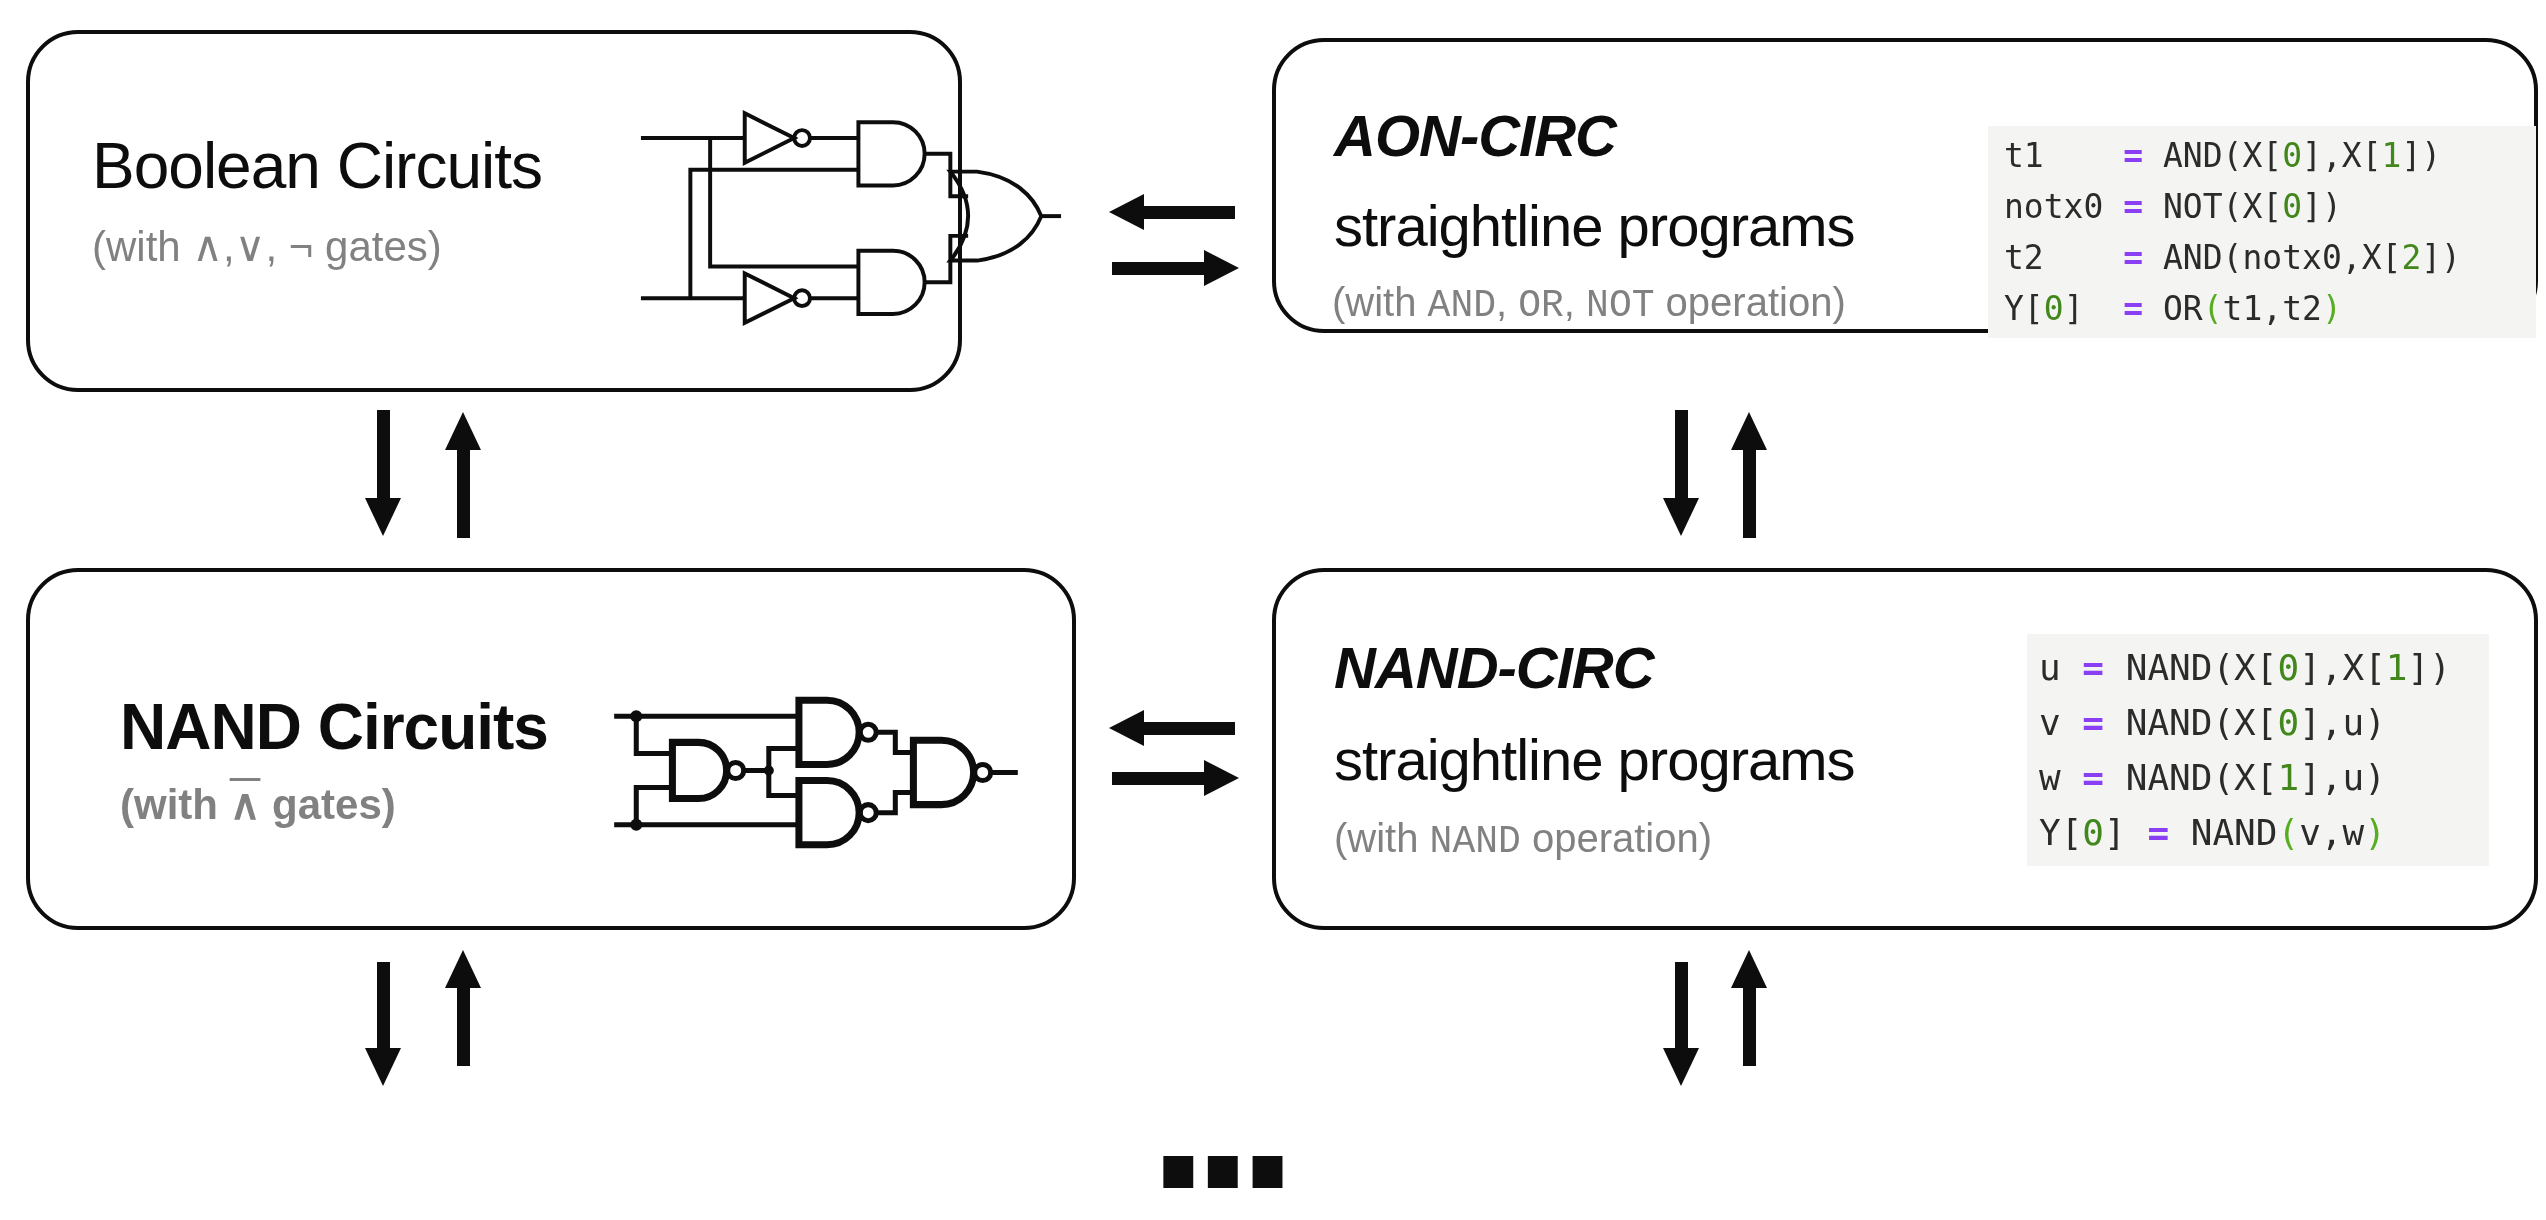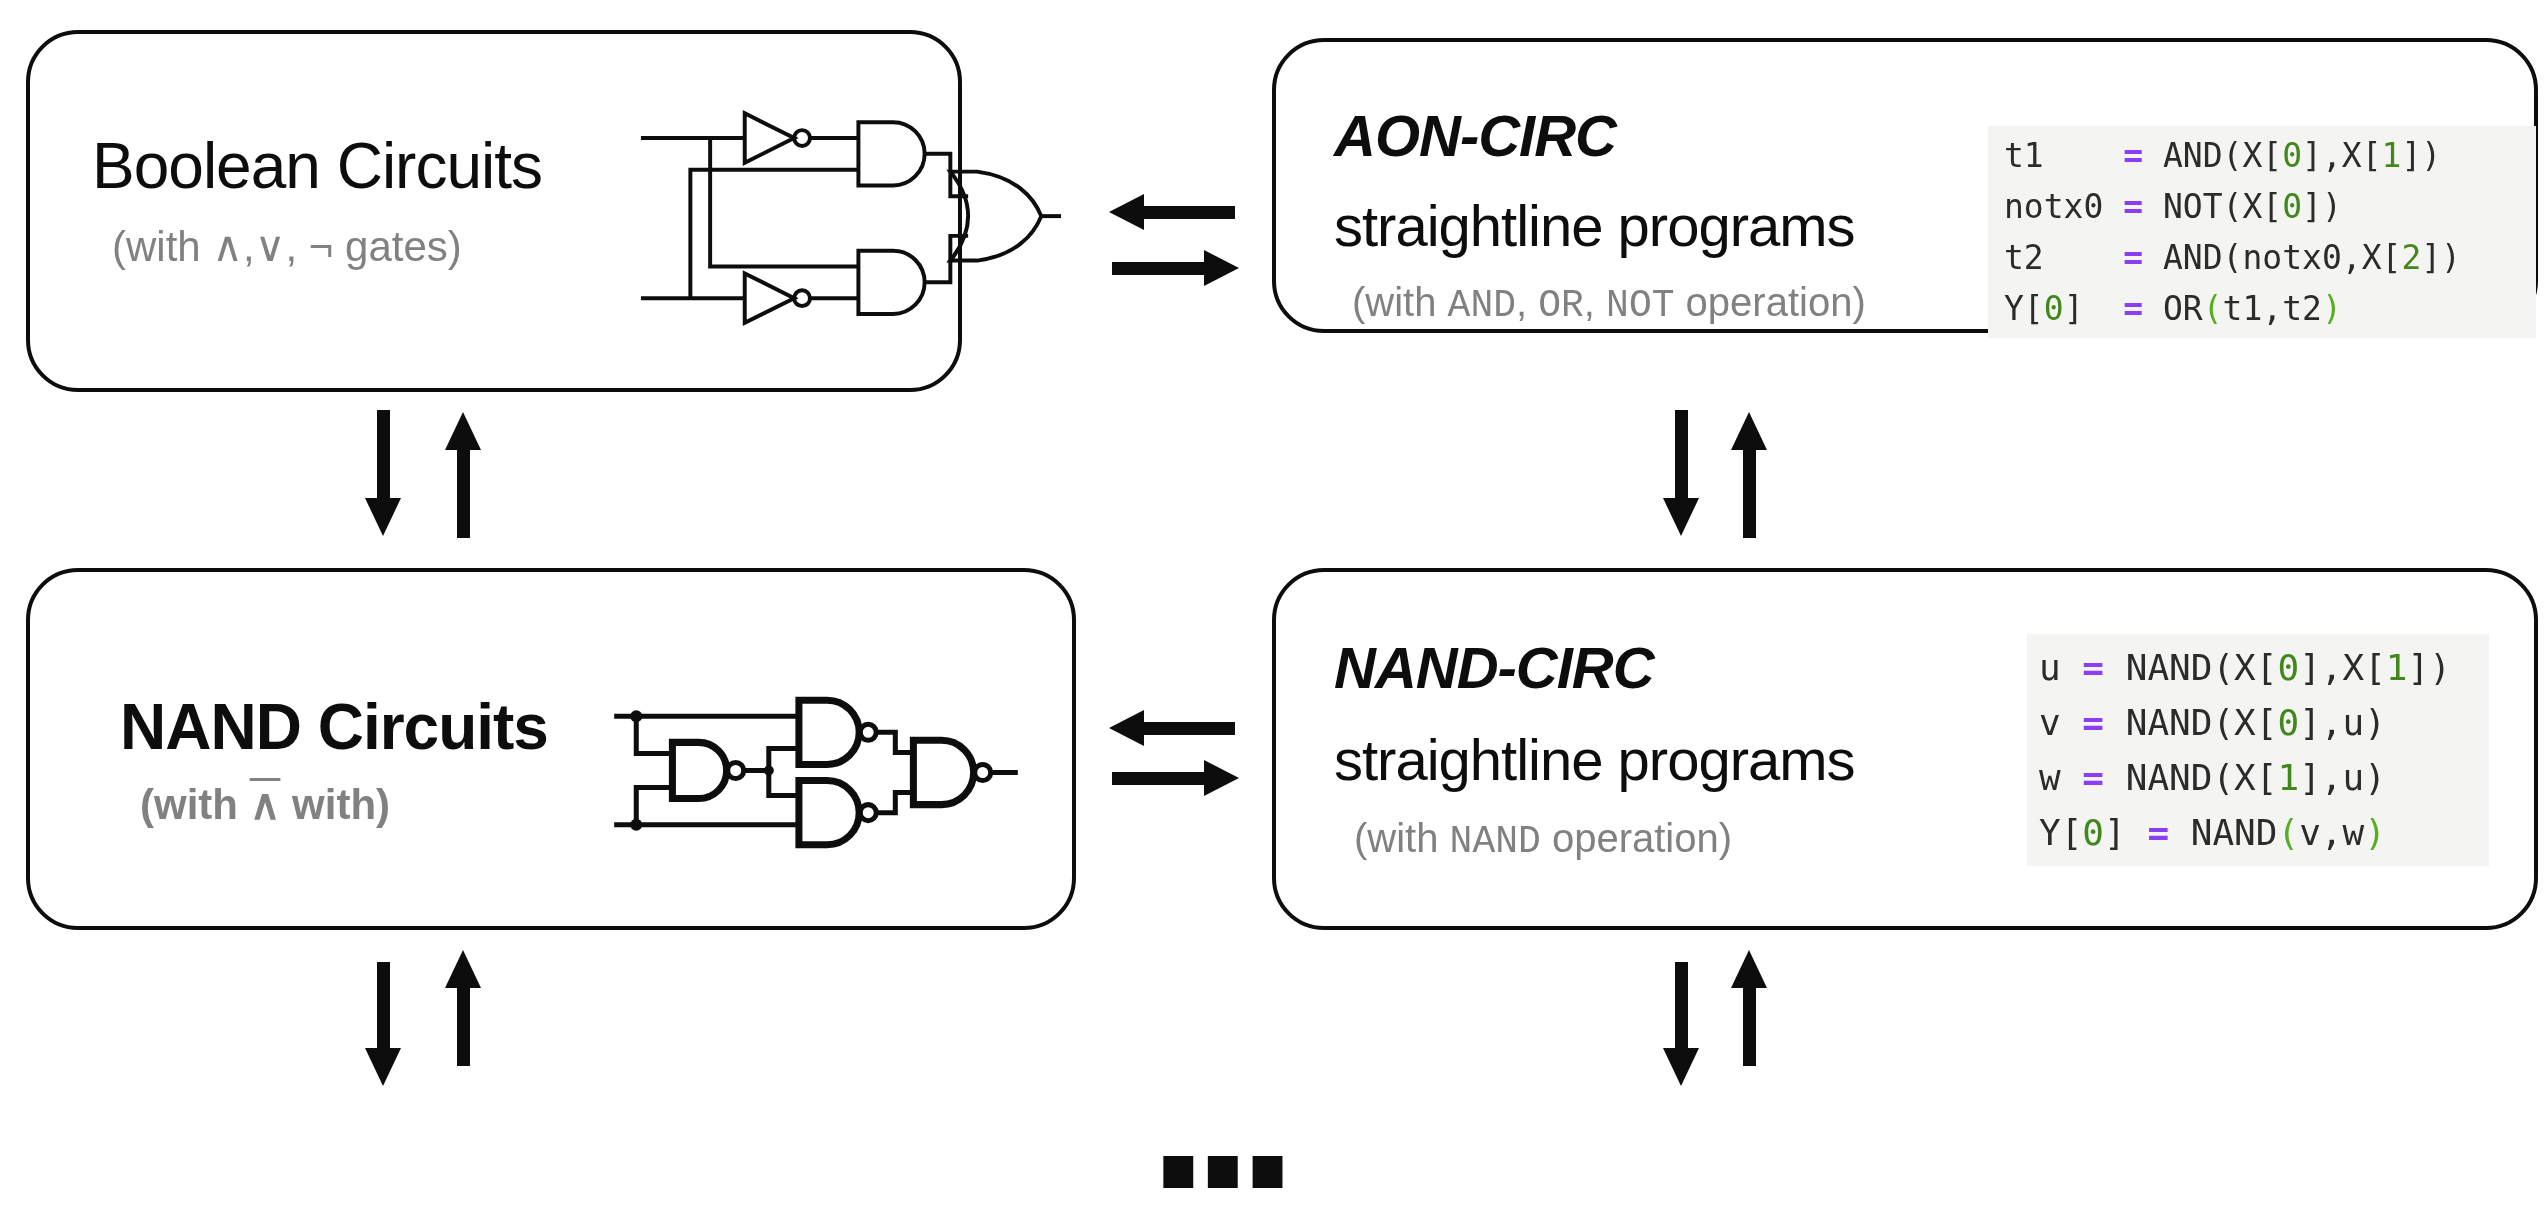--- a/index.html
+++ b/index.html
@@ -4,21 +4,21 @@
 <style>
   html,body{margin:0;padding:0;background:#fff;}
   .canvas{position:relative;width:2546px;height:1220px;background:#fff;overflow:hidden;
           font-family:"Liberation Sans",sans-serif;color:var(--ink);}
   .node{position:absolute;box-sizing:border-box;border:4px solid var(--ink);
         border-radius:52px;background:#fff;}
   .box-title{position:absolute;font-size:64px;letter-spacing:-1px;color:var(--ink);white-space:nowrap;}
   .it-title{position:absolute;font-size:58px;font-style:italic;font-weight:bold;
             letter-spacing:-1px;color:var(--ink);white-space:nowrap;}
   .title2{position:absolute;font-size:58px;letter-spacing:-1px;color:var(--ink);white-space:nowrap;}
-  .subtitle{position:absolute;font-size:42px;color:var(--gray);white-space:nowrap;margin-left:20px;}
+  .subtitle{position:absolute;font-size:42px;color:var(--gray);white-space:nowrap;}
   .subtitle-sm{font-size:40px;}
   .pt-mono{font-family:"Liberation Mono",monospace;font-size:0.95em;}
   .pt-ov{text-decoration:overline;text-decoration-thickness:3px;}
   .code-block{position:absolute;box-sizing:border-box;background:var(--codebg);
               font-family:"DejaVu Sans Mono",monospace;white-space:pre;}
   .code-tr{font-size:33px;padding:4px 16px;}
   .code-tr .code-line{line-height:51px;}
   .code-br{font-size:36px;padding:6px 12px;}
   .code-br .code-line{line-height:55px;}
   .tk-d{color:var(--codetext);}
@@ -68,21 +68,21 @@
 
   <div class="node" style="left:1272px;top:38px;width:1266px;height:295px;">
     <div class="it-title" style="left:58px;top:60px;">AON-CIRC</div>
     <div class="title2" style="left:58px;top:150px;">straightline programs</div>
     <div class="subtitle subtitle-sm" style="left:56px;top:238px;"><span>(with </span><span class="pt-mono">AND</span><span>, </span><span class="pt-mono">OR</span><span>, </span><span class="pt-mono">NOT</span><span> operation)</span></div>
     <div class="code-block code-tr" style="left:712px;top:84px;width:548px;height:212px;"><div class="code-line"><span class="tk-d">t1    </span><span class="tk-o">=</span><span class="tk-d"> AND(X[</span><span class="tk-g">0</span><span class="tk-d">],X[</span><span class="tk-g">1</span><span class="tk-d">])</span></div><div class="code-line"><span class="tk-d">notx0 </span><span class="tk-o">=</span><span class="tk-d"> NOT(X[</span><span class="tk-g">0</span><span class="tk-d">])</span></div><div class="code-line"><span class="tk-d">t2    </span><span class="tk-o">=</span><span class="tk-d"> AND(notx0,X[</span><span class="tk-g">2</span><span class="tk-d">])</span></div><div class="code-line"><span class="tk-d">Y[</span><span class="tk-g">0</span><span class="tk-d">]  </span><span class="tk-o">=</span><span class="tk-d"> OR</span><span class="tk-b">(</span><span class="tk-d">t1,t2</span><span class="tk-b">)</span></div></div>
   </div>
 
   <div class="node" style="left:26px;top:568px;width:1050px;height:362px;font-weight:bold;">
     <div class="box-title" style="left:90px;top:118px;">NAND Circuits</div>
-    <div class="subtitle" style="left:90px;top:208px;"><span>(with </span><span class="pt-ov">∧</span><span> with)</span></div>
+    <div class="subtitle" style="left:90px;top:208px;"><span>(with </span><span class="pt-ov">∧</span><span> gates)</span></div>
     <svg style="position:absolute;left:572px;top:80px;" width="432" height="246" viewBox="0 0 430 245">
       <g class="wire" stroke-width="5">
         <path d="M12,64 H196"></path>
         <path d="M12,172 H196"></path>
         <path d="M34,64 V101 H70" fill="none"></path>
         <path d="M34,172 V135 H70" fill="none"></path>
         <path d="M141,118 H166"></path>
         <path d="M166,118 V96 H196" fill="none"></path>
         <path d="M166,118 V143 H196" fill="none"></path>
         <path d="M273,80 H292 V100 H310" fill="none"></path>

